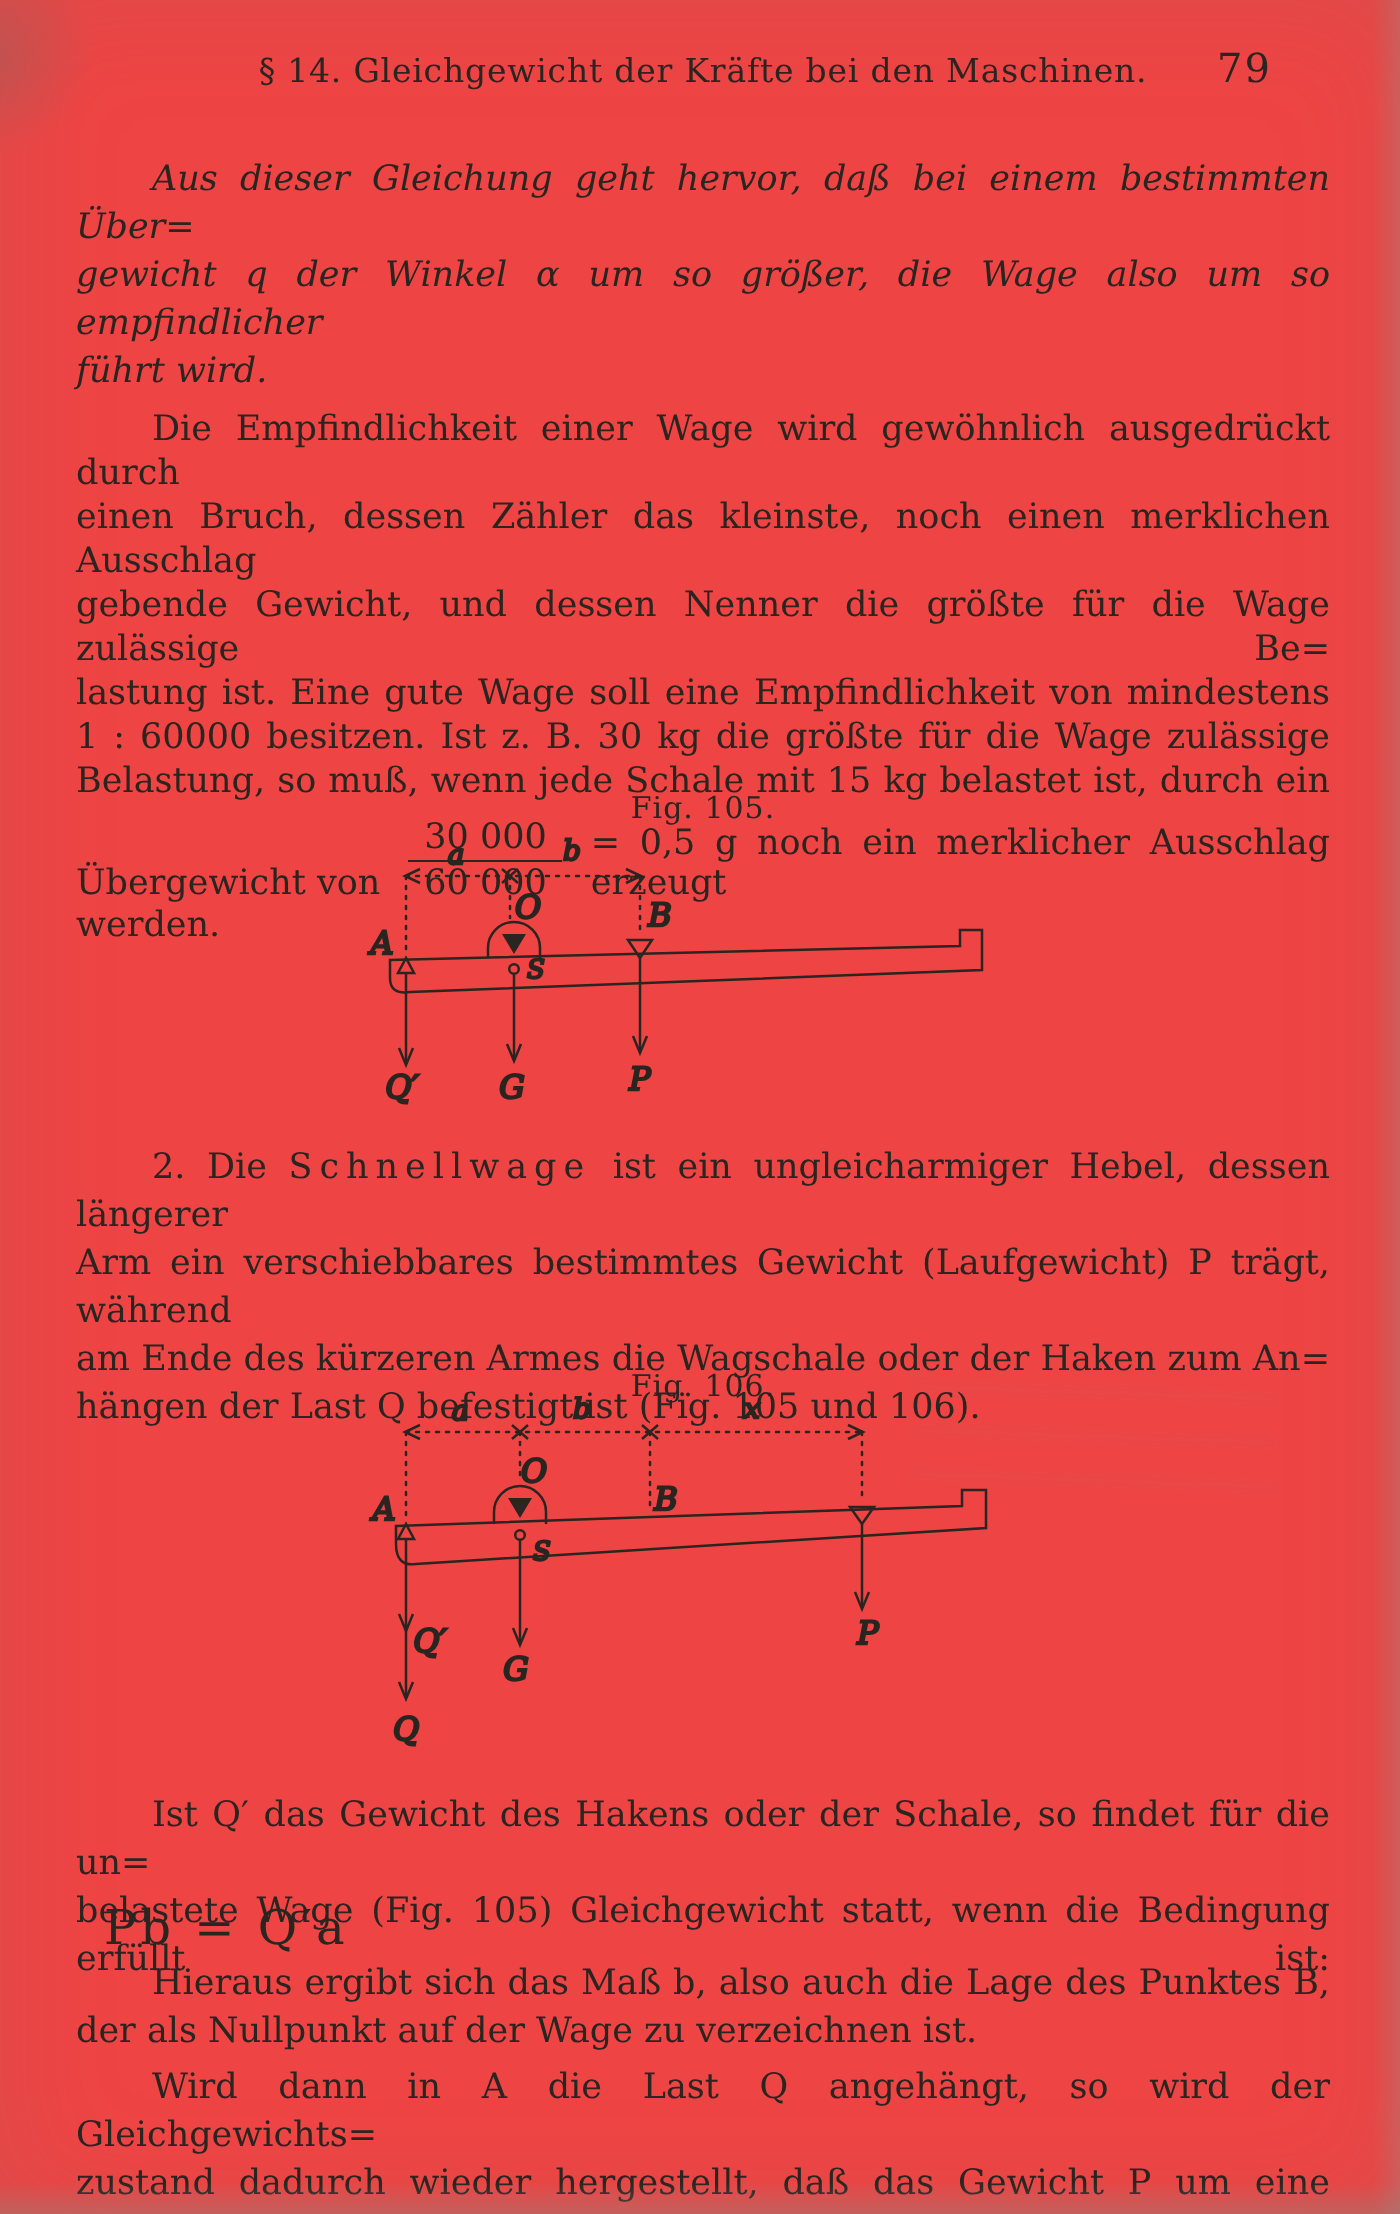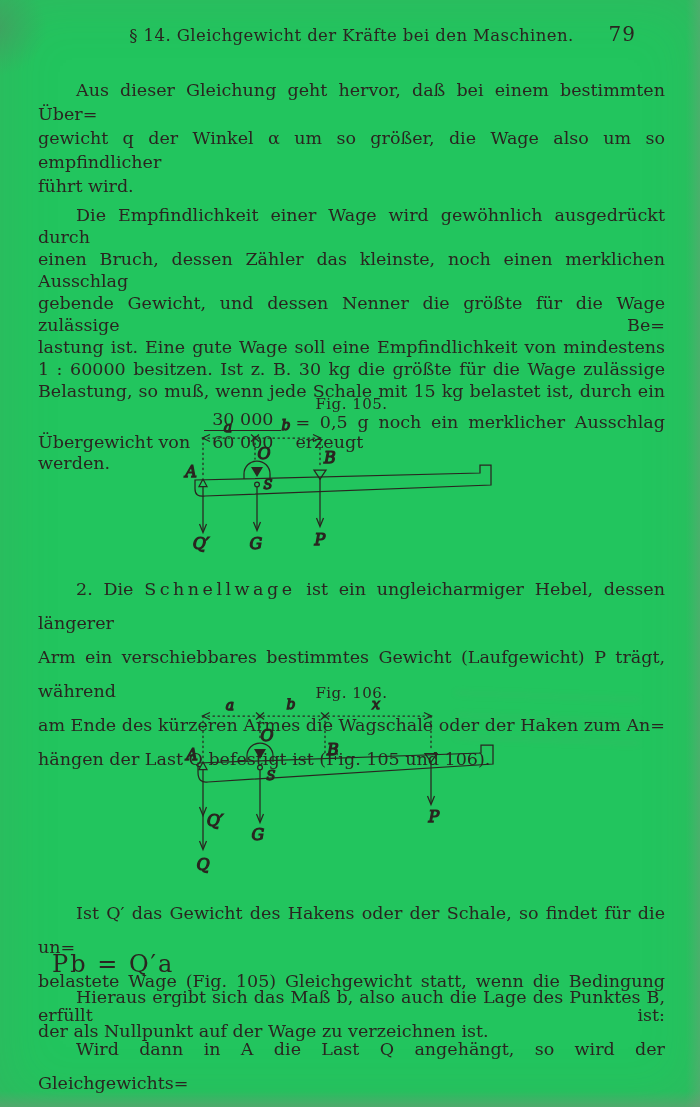--- a/index.html
+++ b/index.html
@@ -1,18 +1,18 @@
 <!DOCTYPE html>
 <html><head>
 <meta charset="utf-8">
 <style>
   html,body{margin:0;padding:0;background:#d9d7d3;}
   .page{
     position:relative;width:700px;height:1107px;overflow:hidden;
-    background:#22c55e;
+    background:#ef4444;
     font-family:"DejaVu Serif","Liberation Serif",serif;
     color:#2a2520;
     box-shadow:inset 0 0 60px rgba(120,115,105,.18);
   }
   
   .edge-right{position:absolute;top:0;right:0;width:14px;height:100%;
     background:linear-gradient(to right,rgba(150,147,140,0),rgba(150,147,140,.30));}
   .edge-bottom{position:absolute;left:0;bottom:0;width:100%;height:16px;
     background:linear-gradient(to bottom,rgba(150,147,140,0),rgba(140,137,130,.38));}
   .corner-smudge{position:absolute;left:-18px;top:0px;width:70px;height:80px;
@@ -20,23 +20,23 @@
   .ghost{position:absolute;left:455px;top:686px;width:185px;height:62px;opacity:.35;
     background:
       repeating-linear-gradient(2deg,rgba(140,136,128,0) 0 9px,rgba(140,136,128,.25) 9px 13px,rgba(140,136,128,0) 13px 22px);
     filter:blur(3px);}
   
   .running-head{position:absolute;top:26px;left:38px;width:627px;height:24px;
     font-size:16.5px;letter-spacing:.4px;text-align:center;}
   .page-number{position:absolute;top:22px;right:64px;font-size:20px;letter-spacing:1px;}
   
   .para{position:absolute;left:38px;width:627px;font-size:17.5px;}
-  .lh24 .line{line-height:24px;}
+  .lh24 .line{line-height:24px;font-style:italic;}
   .lh22 .line{line-height:22px;}
-  .lh26 .line{line-height:34px;}
+  .lh26 .line{line-height:24px;}
   .line{display:block;text-align:justify;text-align-last:justify;white-space:normal;}
   .line.last{text-align-last:left;}
   .line.ind{text-indent:38px;}
   .gesperrt{letter-spacing:3.5px;}
   
   .fracline{display:flex;align-items:flex-end;gap:14px;height:48px;margin-top:2px;}
   .frac{display:inline-flex;flex-direction:column;text-align:center;font-size:17.5px;line-height:20px;}
   .frac .num{border-bottom:1.6px solid #2a2520;padding:0 8px 1px;}
   .frac .den{padding-top:1px;}
   .fsuffix{display:block;flex:1;text-align:justify;text-align-last:justify;}

